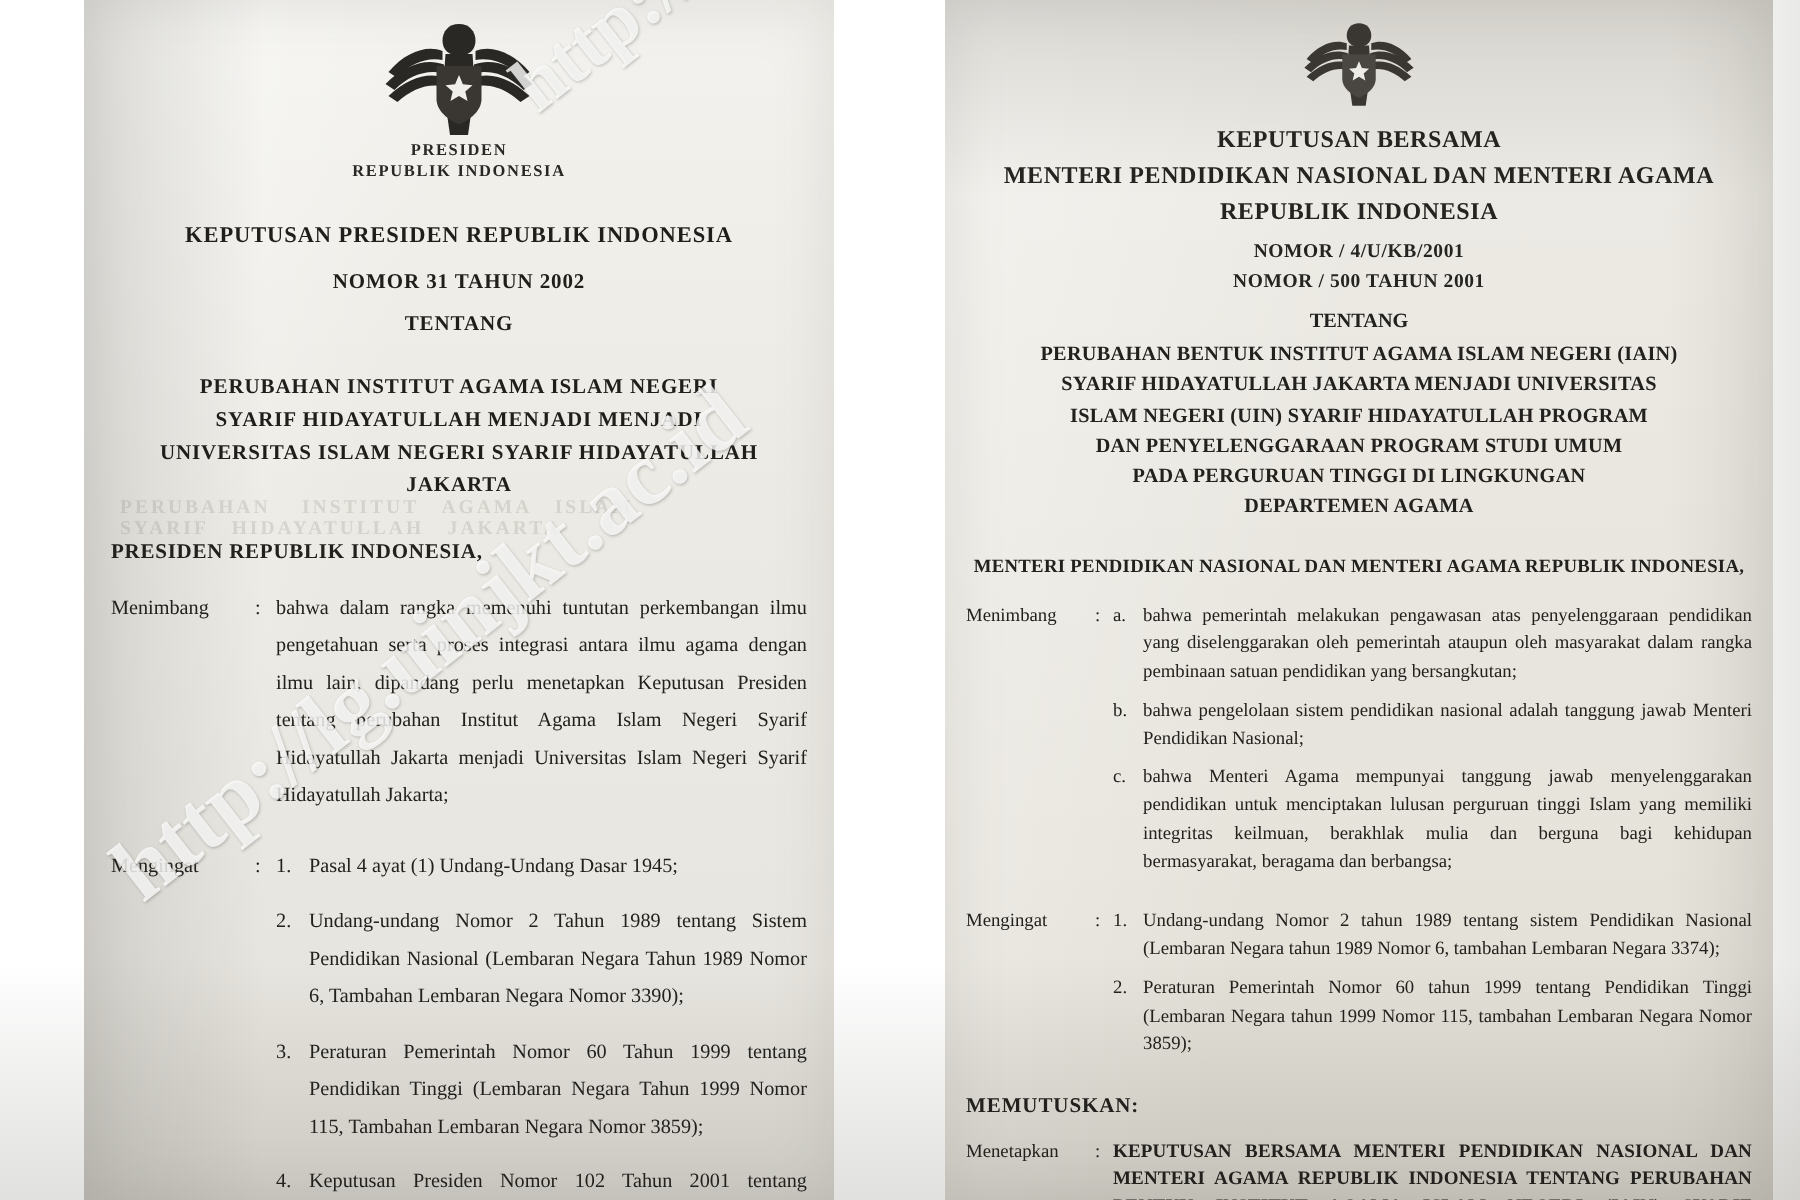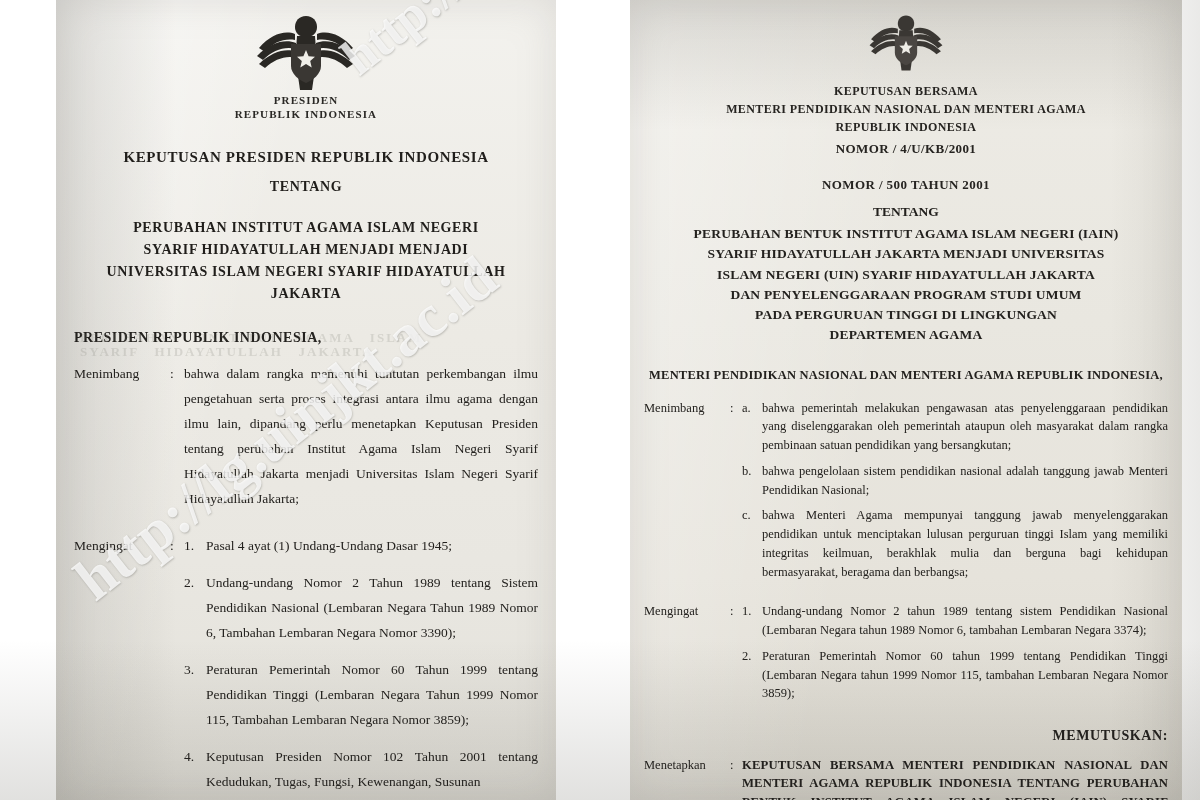--- a/index.html
+++ b/index.html
@@ -176,28 +176,27 @@
   .numlist .txt {
     flex: 1 1 auto;
     text-align: justify;
   }
 
   
   .content-right .title-block { margin-top: 10px; }
   .rt-head {
     text-align: center;
     font-weight: bold;
-    font-size: 12px;
+    font-size: 16px;
     letter-spacing: 0.4px;
     line-height: 1.5;
     color: #262421;
   }
   .rt-head-sm {
     font-size: 13px;
-    margin-top: 16px;
   }
   .rt-tentang {
     text-align: center;
     font-weight: bold;
     font-size: 13.5px;
     margin-top: 10px;
   }
   .rt-subject {
     text-align: center;
     font-weight: bold;
@@ -226,21 +225,21 @@
   .row-r .colon {
     width: 12px;
     flex: 0 0 12px;
   }
   .row-r .body { flex: 1 1 auto; }
   .alist { margin: 0; padding: 0; list-style: none; }
   .alist li { display: flex; margin-bottom: 7px; }
   .alist .n { width: 20px; flex: 0 0 20px; }
   .alist .txt { flex: 1 1 auto; text-align: justify; }
   .memutuskan {
-    text-align: right;
+    text-align: left;
     font-weight: bold;
     font-size: 14px;
     letter-spacing: 0.6px;
     margin-top: 18px;
   }
   .decide {
     font-weight: bold;
     font-size: 12.7px;
     line-height: 1.45;
     text-align: justify;
@@ -315,20 +314,21 @@
         </g>
       </svg>
 
       <div class="kop">
         <div>PRESIDEN</div>
         <div>REPUBLIK INDONESIA</div>
       </div>
 
       <div class="title-block">
         <div class="t-line t-main">KEPUTUSAN PRESIDEN REPUBLIK INDONESIA</div>
+        <div class="t-line t-sub" style="margin-top:9px">NOMOR  31 TAHUN 2002</div>
         <div class="t-line t-sub" style="margin-top:7px">TENTANG</div>
         <div class="t-line t-sub" style="margin-top:20px">PERUBAHAN INSTITUT AGAMA ISLAM NEGERI</div>
         <div class="t-line t-sub">SYARIF HIDAYATULLAH MENJADI MENJADI</div>
         <div class="t-line t-sub">UNIVERSITAS ISLAM NEGERI SYARIF HIDAYATULLAH JAKARTA</div>
       </div>
 
       <div class="centered-bold">PRESIDEN REPUBLIK INDONESIA,</div>
 
       <div class="row">
         <div class="label">Menimbang</div>
@@ -399,21 +399,21 @@
         <div class="rt-head">REPUBLIK INDONESIA</div>
         <div class="rt-head rt-head-sm" style="margin-top:3px">NOMOR / 4/U/KB/2001</div>
         <div class="rt-head rt-head-sm">NOMOR / 500 TAHUN 2001</div>
       </div>
 
       <div class="rt-tentang">TENTANG</div>
 
       <div class="rt-subject">
         <div>PERUBAHAN BENTUK INSTITUT AGAMA ISLAM NEGERI (IAIN)</div>
         <div>SYARIF HIDAYATULLAH JAKARTA MENJADI UNIVERSITAS</div>
-        <div>ISLAM NEGERI (UIN) SYARIF HIDAYATULLAH JAKARTA</div>
+        <div>ISLAM NEGERI (UIN) SYARIF HIDAYATULLAH PROGRAM</div>
         <div>DAN PENYELENGGARAAN PROGRAM STUDI UMUM</div>
         <div>PADA PERGURUAN TINGGI DI LINGKUNGAN</div>
         <div>DEPARTEMEN AGAMA</div>
       </div>
 
       <div class="rt-authority">MENTERI PENDIDIKAN NASIONAL DAN MENTERI AGAMA REPUBLIK INDONESIA,</div>
 
       <div class="row-r" style="margin-top:16px">
         <div class="label">Menimbang</div>
         <div class="colon">:</div>

